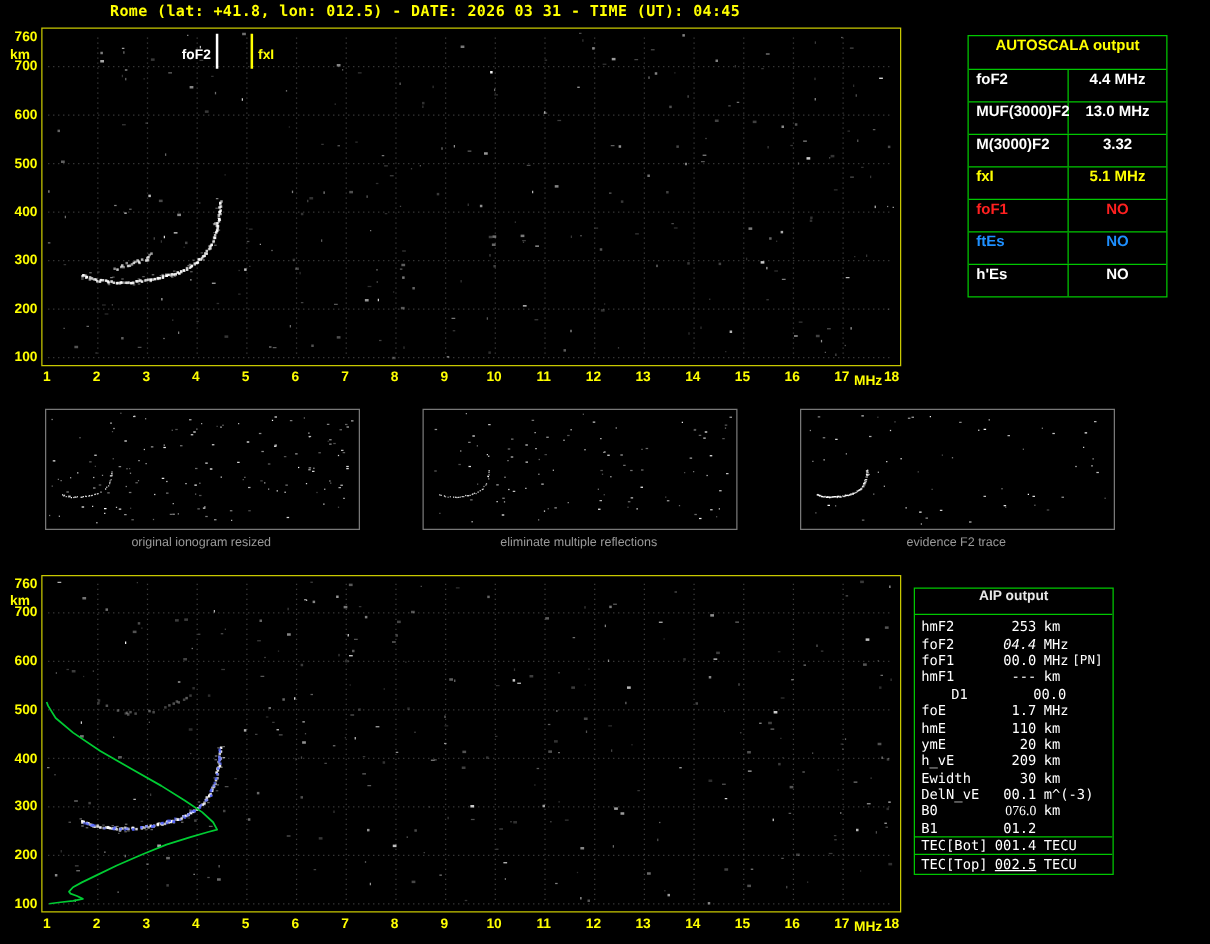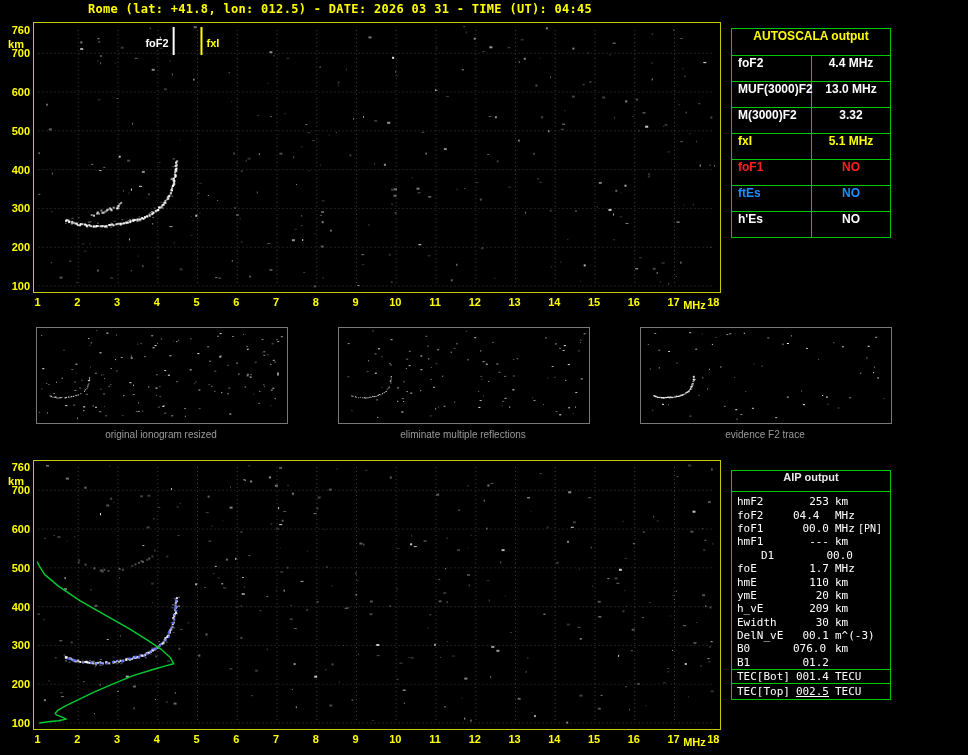--- a/index.html
+++ b/index.html
@@ -1543,21 +1543,21 @@
       <div class="tick" style="left: 2px; top: 523.061px; width: 28px; text-align: right;">600</div>
       <div class="tick" style="left: 2px; top: 561.848px; width: 28px; text-align: right;">500</div>
       <div class="tick" style="left: 2px; top: 600.636px; width: 28px; text-align: right;">400</div>
       <div class="tick" style="left: 2px; top: 639.424px; width: 28px; text-align: right;">300</div>
       <div class="tick" style="left: 2px; top: 678.212px; width: 28px; text-align: right;">200</div>
       <div class="tick" style="left: 2px; top: 717px; width: 28px; text-align: right;">100</div>
       <div class="tick" style="left: 2px; top: 475px; width: 28px; text-align: center;">km</div>
       <div class="tick" style="left: 681.5px; top: 736px; width: 26px; text-align: center;">MHz</div>
     </div>
   <div id="c-aut">
-      <div style="position: absolute; left: 731px; top: 28px; width: 160px; height: 210px; border: 1px solid rgb(0, 200, 0); box-sizing: border-box; background: rgb(0, 0, 0);">
+      <div style="position: absolute; left: 774px; top: 28px; width: 160px; height: 210px; border: 1px solid rgb(0, 200, 0); box-sizing: border-box; background: rgb(0, 0, 0);">
         <div style="height: 26px; font: bold 12px &quot;Liberation Sans&quot;, sans-serif; text-align: center; color: rgb(255, 255, 0);">AUTOSCALA output</div>
         <div style="display: flex; height: 26px; border-top: 1px solid rgb(0, 200, 0); box-sizing: border-box;">
           <div style="width: 80px; border-right: 1px solid rgb(0, 200, 0); box-sizing: border-box; padding-left: 6px; font: bold 12px &quot;Liberation Sans&quot;, sans-serif; color: rgb(255, 255, 255);">foF2</div>
           <div style="flex: 1 1 0%; text-align: center; font: bold 12px &quot;Liberation Sans&quot;, sans-serif; color: rgb(255, 255, 255);">4.4 MHz</div>
         </div>
         <div style="display: flex; height: 26px; border-top: 1px solid rgb(0, 200, 0); box-sizing: border-box;">
           <div style="width: 80px; border-right: 1px solid rgb(0, 200, 0); box-sizing: border-box; padding-left: 6px; font: bold 12px &quot;Liberation Sans&quot;, sans-serif; color: rgb(255, 255, 255);">MUF(3000)F2</div>
           <div style="flex: 1 1 0%; text-align: center; font: bold 12px &quot;Liberation Sans&quot;, sans-serif; color: rgb(255, 255, 255);">13.0 MHz</div>
         </div>
         <div style="display: flex; height: 26px; border-top: 1px solid rgb(0, 200, 0); box-sizing: border-box;">
@@ -1586,21 +1586,21 @@
       <div style="position: absolute; left: 731px; top: 470px; width: 160px; height: 230px; border: 1px solid rgb(0, 200, 0); box-sizing: border-box; background: rgb(0, 0, 0); overflow: hidden;">
         <div style="height: 20px; font: bold 11px &quot;Liberation Sans&quot;, sans-serif; text-align: center; color: rgb(232, 232, 232); border-bottom: 1px solid rgb(0, 200, 0);">AIP output</div>
         <div style="padding-top: 3px;">
           <div style="display: flex; align-items: center; height: 13.4px; color: rgb(255, 255, 255); font: 11px &quot;DejaVu Sans Mono&quot;, monospace; border-top: none;">
             <div style="width: 56px; padding-left: 5px;">hmF2</div>
             <div style="width: 36px; text-align: right;">253</div>
             <div style="margin-left: 6px;">km</div>
           </div>
           <div style="display: flex; align-items: center; height: 13.4px; color: rgb(255, 255, 255); font: 11px &quot;DejaVu Sans Mono&quot;, monospace; border-top: none;">
             <div style="width: 56px; padding-left: 5px;">foF2</div>
-            <div style="width: 36px; ">04.4</div>
+            <div style="width: 36px; text-align: right; font-style: italic;">04.4</div>
             <div style="margin-left: 6px;">MHz</div>
           </div>
           <div style="display: flex; align-items: center; height: 13.4px; color: rgb(255, 255, 255); font: 11px &quot;DejaVu Sans Mono&quot;, monospace; border-top: none;">
             <div style="width: 56px; padding-left: 5px;">foF1</div>
             <div style="width: 36px; text-align: right;">00.0</div>
             <div style="margin-left: 6px;">MHz</div>
             <div style="margin-left: 3px; font: 10px &quot;DejaVu Sans Mono&quot;, monospace;">[PN]</div>
           </div>
           <div style="display: flex; align-items: center; height: 13.4px; color: rgb(255, 255, 255); font: 11px &quot;DejaVu Sans Mono&quot;, monospace; border-top: none;">
             <div style="width: 56px; padding-left: 5px;">hmF1</div>
@@ -1637,21 +1637,21 @@
             <div style="width: 36px; text-align: right;">30</div>
             <div style="margin-left: 6px;">km</div>
           </div>
           <div style="display: flex; align-items: center; height: 13.4px; color: rgb(255, 255, 255); font: 11px &quot;DejaVu Sans Mono&quot;, monospace; border-top: none;">
             <div style="width: 56px; padding-left: 5px;">DelN_vE</div>
             <div style="width: 36px; text-align: right;">00.1</div>
             <div style="margin-left: 6px;">m^(-3)</div>
           </div>
           <div style="display: flex; align-items: center; height: 13.4px; color: rgb(255, 255, 255); font: 11px &quot;DejaVu Sans Mono&quot;, monospace; border-top: none;">
             <div style="width: 56px; padding-left: 5px;">B0</div>
-            <div style="width: 36px; ">076.0</div>
+            <div style="width: 36px; text-align: right; font-family: Liberation Serif, serif;">076.0</div>
             <div style="margin-left: 6px;">km</div>
           </div>
           <div style="display: flex; align-items: center; height: 13.4px; color: rgb(255, 255, 255); font: 11px &quot;DejaVu Sans Mono&quot;, monospace; border-top: none;">
             <div style="width: 56px; padding-left: 5px;">B1</div>
             <div style="width: 36px; text-align: right;">01.2</div>
             <div style="margin-left: 6px;"></div>
           </div>
           <div style="display: flex; align-items: center; height: 13.4px; color: rgb(255, 255, 255); font: 11px &quot;DejaVu Sans Mono&quot;, monospace; border-top: 1px solid rgb(0, 200, 0);">
             <div style="width: 56px; padding-left: 5px;">TEC[Bot]</div>
             <div style="width: 36px; text-align: right;">001.4</div>

